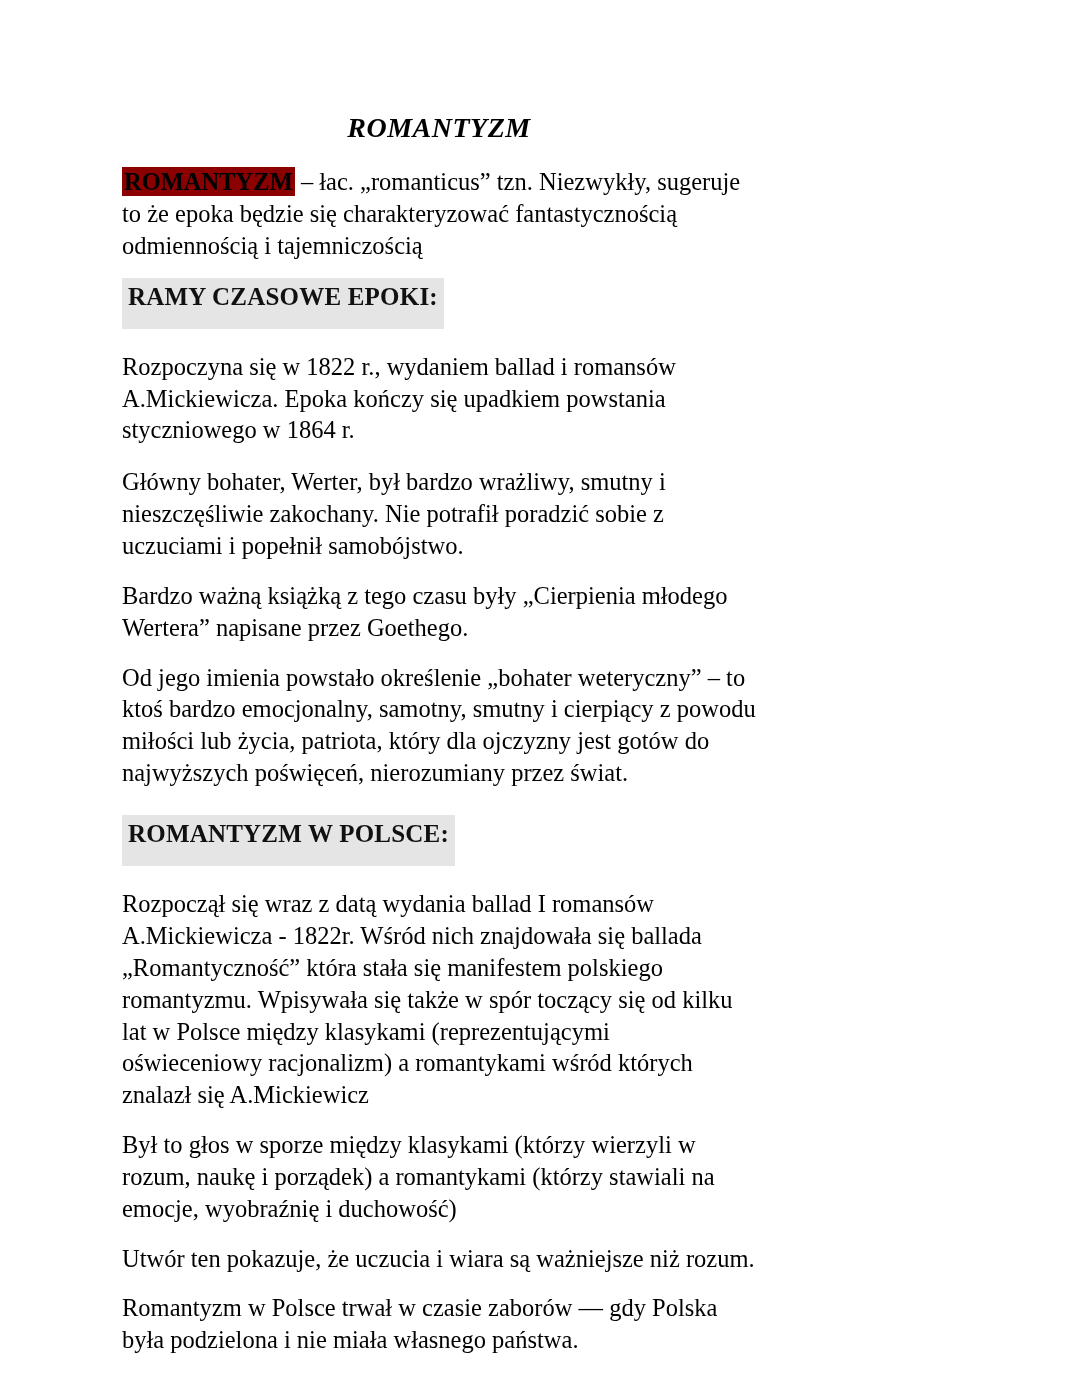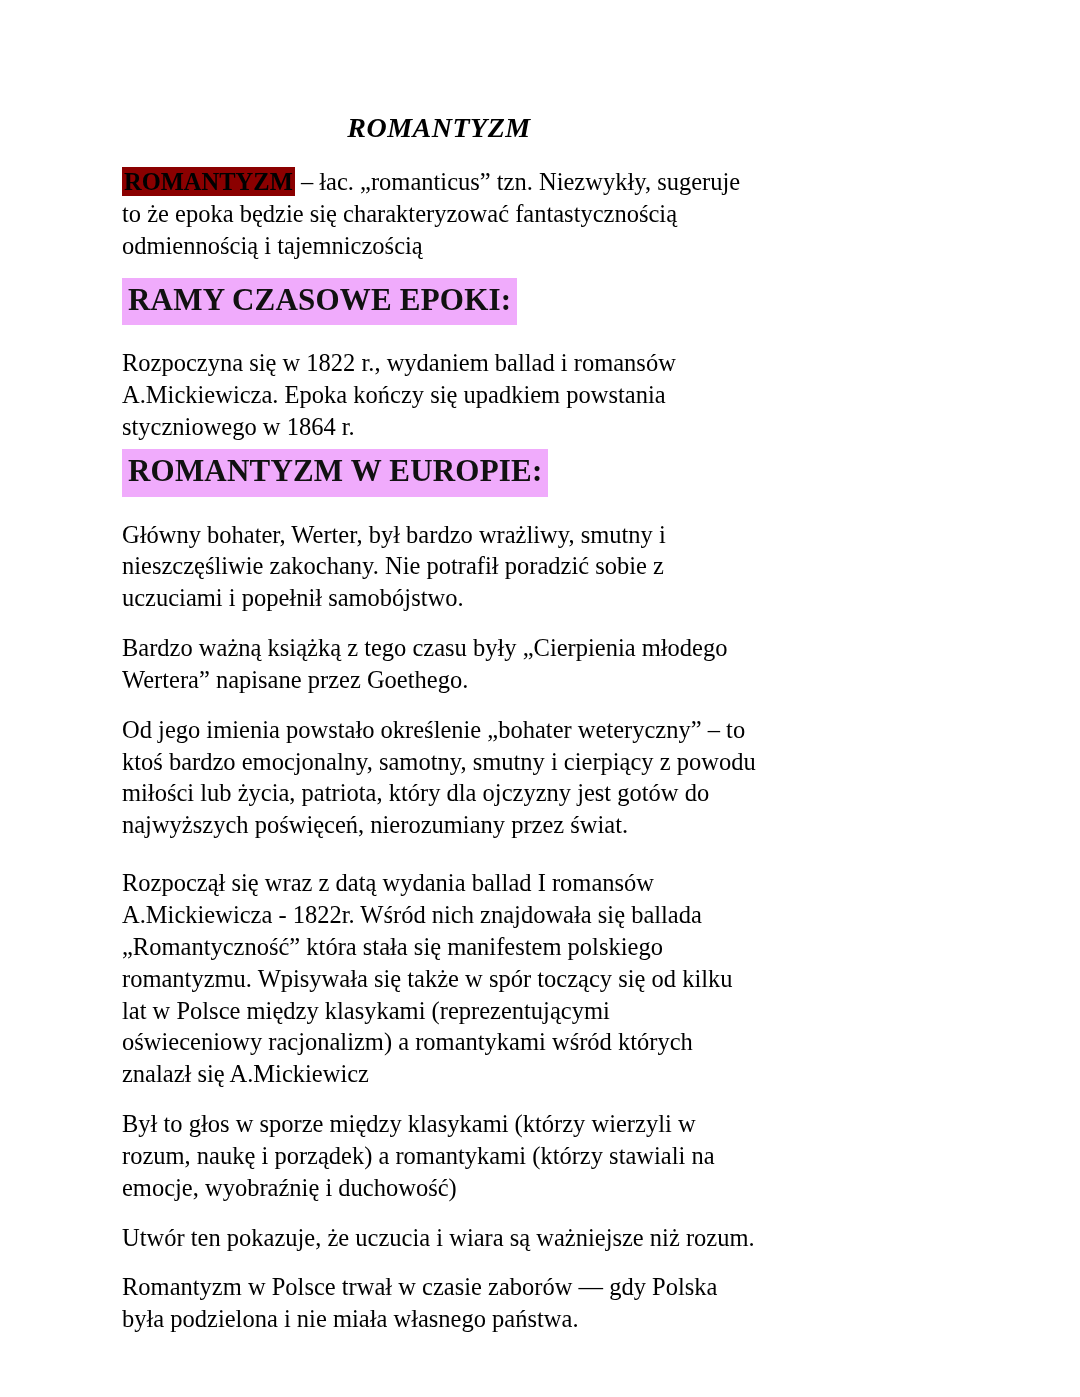--- a/index.html
+++ b/index.html
@@ -43,31 +43,31 @@
     background: #8b0000;
     color: #000000;
     font-weight: bold;
     padding: 1px 2px;
   }
   .heading {
     margin: 0 0 22px 0;
     line-height: 1.25;
   }
   .heading .hl-block {
-    background: #f0abfc;
+    background: #e5e5e5;
     color: #111111;
     font-weight: bold;
-    font-size: 31px;
-    padding: 3px 6px 6px 6px;
+    font-size: 25px;
+    padding: 3px 6px 17px 6px;
     display: inline-block;
     letter-spacing: 0.2px;
     text-decoration: none;
   }
   .tight {
-    margin-bottom: 6px;
+    margin-bottom: 20px;
   }
   .block-gap {
     margin-bottom: 26px;
   }
 </style>
 </head>
 <body>
 
 <div class="page">
 
@@ -76,30 +76,30 @@
   <p class="lead">
     <span class="hl-inline">ROMANTYZM</span><span> – łac. „romanticus” tzn. Niezwykły, sugeruje to że epoka będzie się charakteryzować fantastycznością odmiennością i tajemniczością</span>
   </p>
 
   <p class="heading">
     <span class="hl-block">RAMY CZASOWE EPOKI:</span>
   </p>
 
   <p class="tight">Rozpoczyna się w 1822 r., wydaniem ballad i romansów A.Mickiewicza. Epoka kończy się upadkiem powstania styczniowego w 1864 r.</p>
 
-  <p class="heading">
-    <span class="hl-block">ROMANTYZM W EUROPIE:</span>
-  </p>
 
   <p>Główny bohater, Werter, był bardzo wrażliwy, smutny i nieszczęśliwie zakochany. Nie potrafił poradzić sobie z uczuciami i popełnił samobójstwo.</p>
 
   <p>Bardzo ważną książką z tego czasu były „Cierpienia młodego Wertera” napisane przez Goethego.</p>
 
   <p class="block-gap">Od jego imienia powstało określenie „bohater weteryczny” – to ktoś bardzo emocjonalny, samotny, smutny i cierpiący z powodu miłości lub życia, patriota, który dla ojczyzny jest gotów do najwyższych poświęceń, nierozumiany przez świat.</p>
 
+  <p class="heading">
+    <span class="hl-block">ROMANTYZM W POLSCE:</span>
+  </p>
 
   <p>Rozpoczął się wraz z datą wydania ballad I romansów A.Mickiewicza - 1822r. Wśród nich znajdowała się ballada „Romantyczność”  która stała się manifestem polskiego romantyzmu. Wpisywała się także w spór toczący się od kilku lat w Polsce między klasykami (reprezentującymi oświeceniowy racjonalizm) a romantykami wśród których znalazł się A.Mickiewicz</p>
 
   <p>Był to głos w sporze między klasykami (którzy wierzyli w rozum, naukę i porządek) a romantykami (którzy stawiali na emocje, wyobraźnię i duchowość)</p>
 
   <p>Utwór ten pokazuje, że uczucia i wiara są ważniejsze niż rozum.</p>
 
   <p>Romantyzm w Polsce trwał w czasie zaborów — gdy Polska była podzielona i nie miała własnego państwa.</p>
 
 

